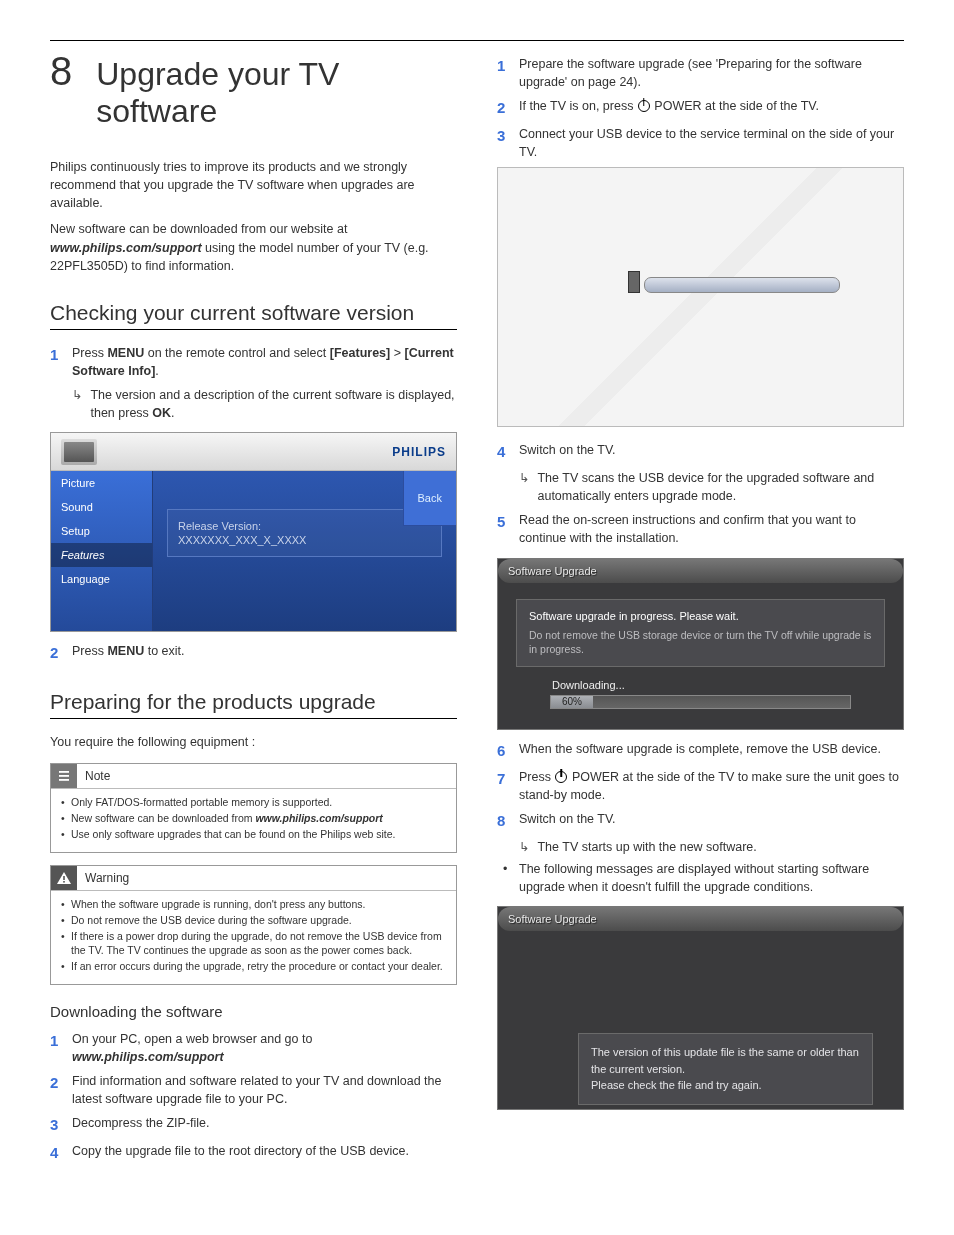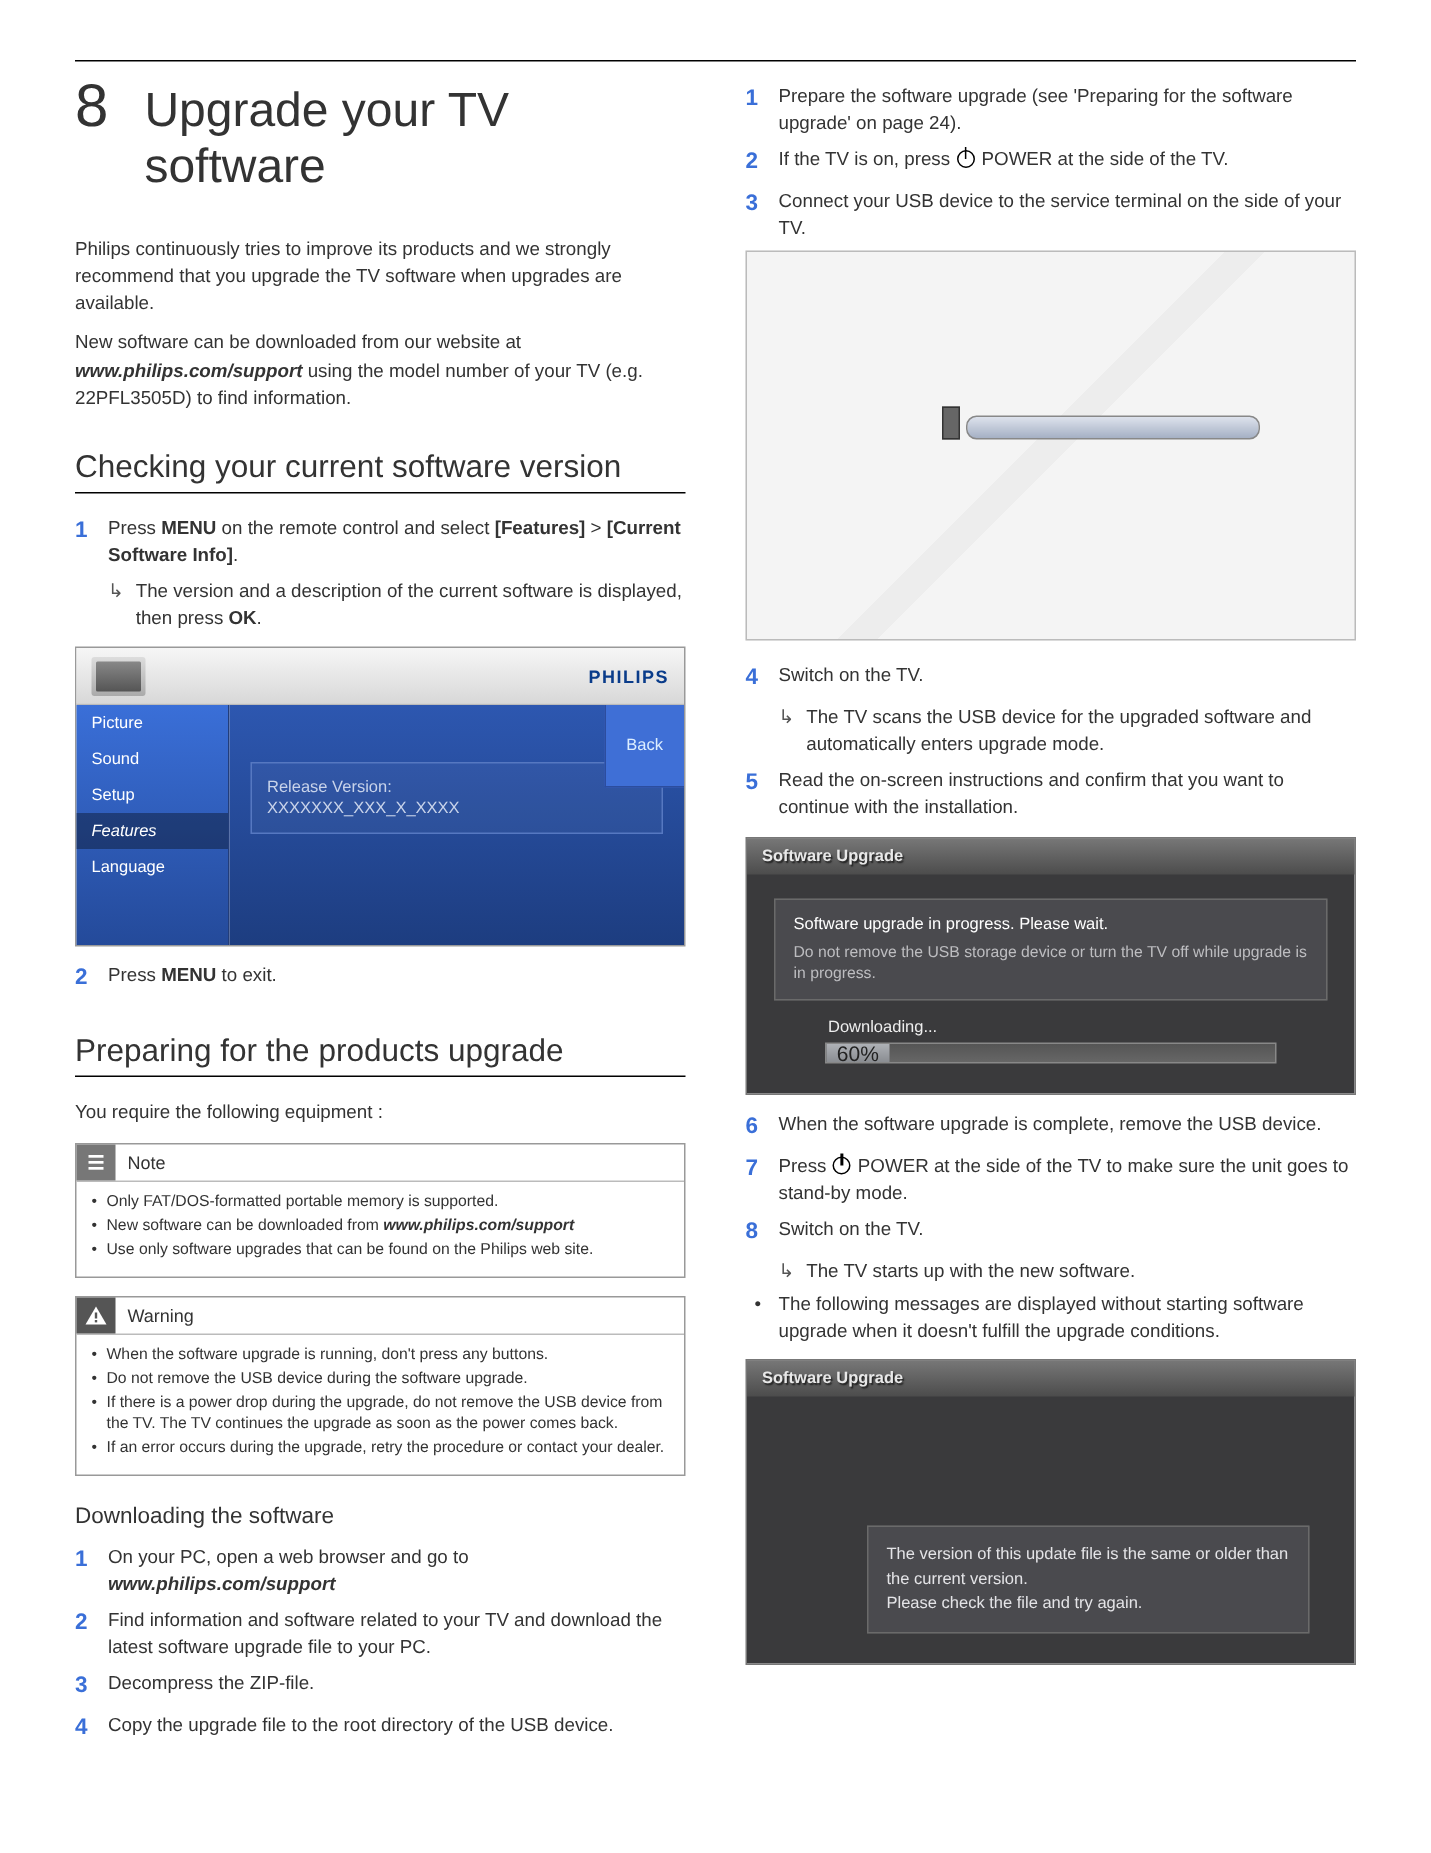--- a/index.html
+++ b/index.html
@@ -79,31 +79,31 @@
     content:""; position:absolute; left:36%; top:42%; width:48%; height:14px;
     background:linear-gradient(#dde2ec,#a5b0c4); border:1px solid #888; border-radius:7px;
   }
   .illus::before{
     content:""; position:absolute; left:32%; top:40%; width:10px; height:20px;
     background:#666; border:1px solid #333;
   }
 
   
   .swbox { border:1px solid #777; margin:10px 0; background:linear-gradient(#3a3a3c,#3a3a3c); color:#e8e8e8; font-size:11px;}
-  .swbox .title { padding:6px 10px; background:linear-gradient(#777,#4c4c4c); font-weight:700; text-shadow:1px 1px 1px #222;}
+  .swbox .title { padding:6px 10px; background:linear-gradient(#777,#4c4c4c); font-weight:400; text-shadow:1px 1px 1px #222;border-radius:12px;}
   .swbox .inner { padding:16px 18px 20px 18px; }
   .swbox .card { border:1px solid #6a6a6a; background:#4a4a4e; padding:10px 12px; margin-bottom:12px;}
   .swbox .card .primary { color:#fff; margin-bottom:6px;}
   .swbox .card .secondary { color:#bdbdc0; font-size:10.5px; line-height:1.35;}
   .swbox .dl { margin: 0 34px; }
   .swbox .dl .lbl { color:#eee; margin-bottom:4px; padding-left:2px;}
   .swbox .bar { height:14px; background:linear-gradient(#555,#666); border:1px solid #888; position:relative;}
-  .swbox .bar .fill { position:absolute; left:0; top:0; bottom:0; width:14%; background:linear-gradient(#aeb1b6,#8a8d92); display:flex; align-items:center; justify-content:center; font-size:14px; color:#222;}
+  .swbox .bar .fill { position:absolute; left:0; top:0; bottom:0; width:14%; background:linear-gradient(#aeb1b6,#8a8d92); display:flex; align-items:center; justify-content:center; font-size:10px; color:#222;}
   .swbox.fail .inner { min-height: 178px; position:relative;}
-  .swbox.fail .msg { position:absolute; left:80px; right:30px; bottom:20px; border:1px solid #6a6a6a; background:#4a4a4e; padding:10px 12px; color:#e4e4e7; line-height:1.5;}
+  .swbox.fail .msg { position:absolute; left:80px; right:30px; bottom:4px; border:1px solid #6a6a6a; background:#4a4a4e; padding:10px 12px; color:#e4e4e7; line-height:1.5;}
 
   .power-icon { display:inline-block; width:12px; height:12px; border:1.5px solid #000; border-radius:50%; position:relative; vertical-align:-2px; margin:0 1px;}
   .power-icon::after{content:"";position:absolute;left:50%;top:-3px;width:1.5px;height:8px;background:#000;transform:translateX(-50%);}
 </style>
 </head>
 <body>
 
 <div class="top-rule"></div>
 
 <div class="columns">

